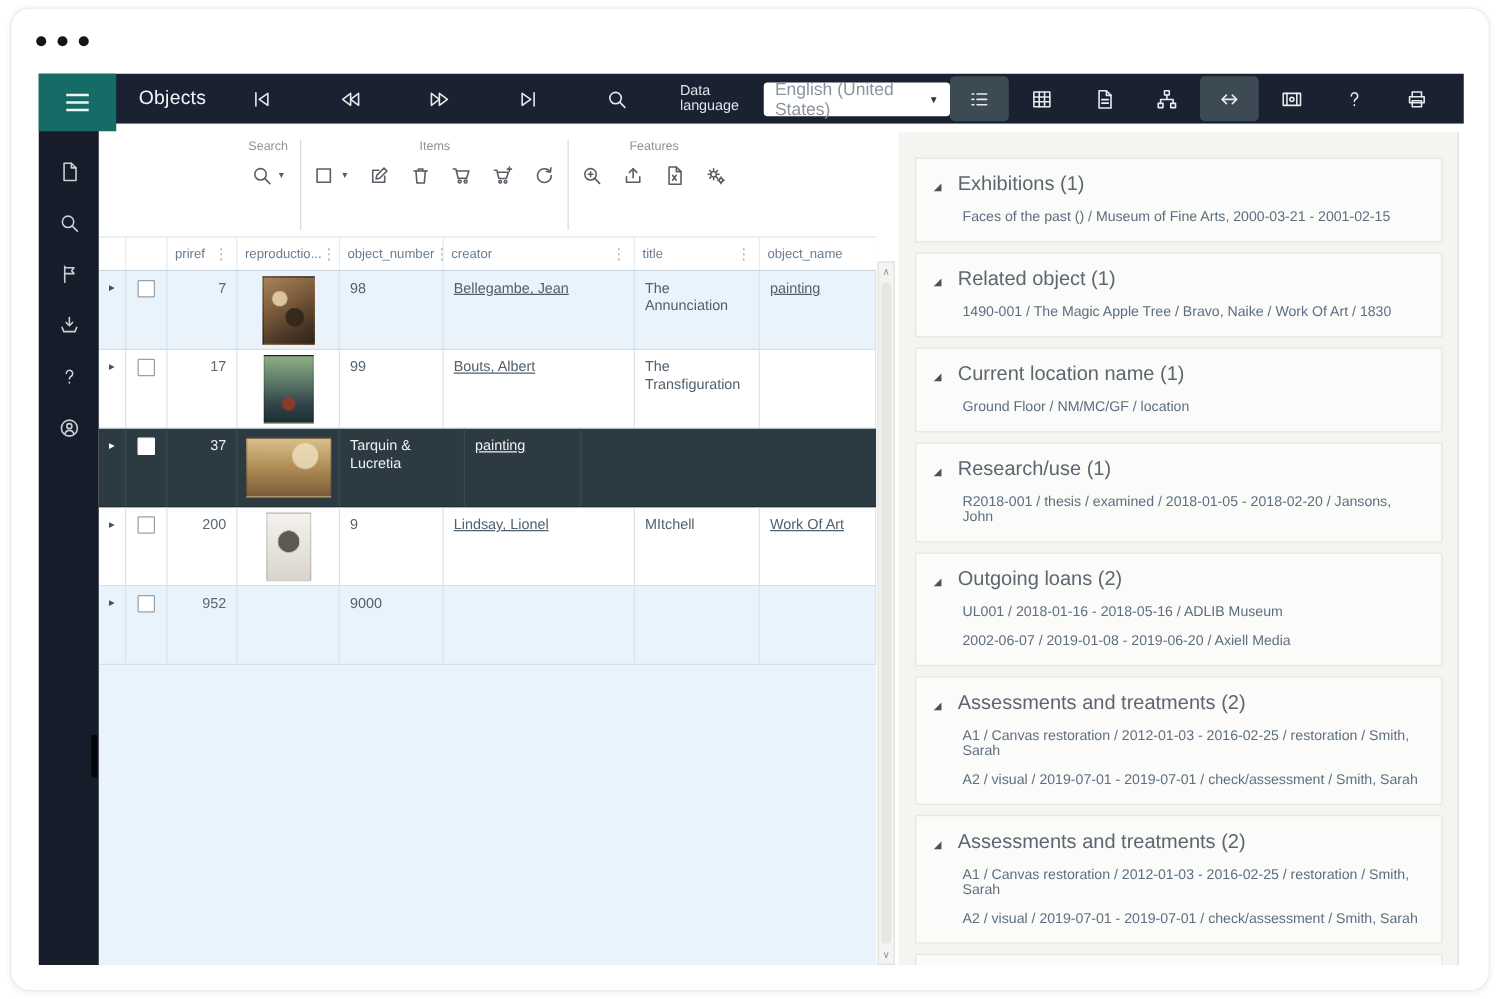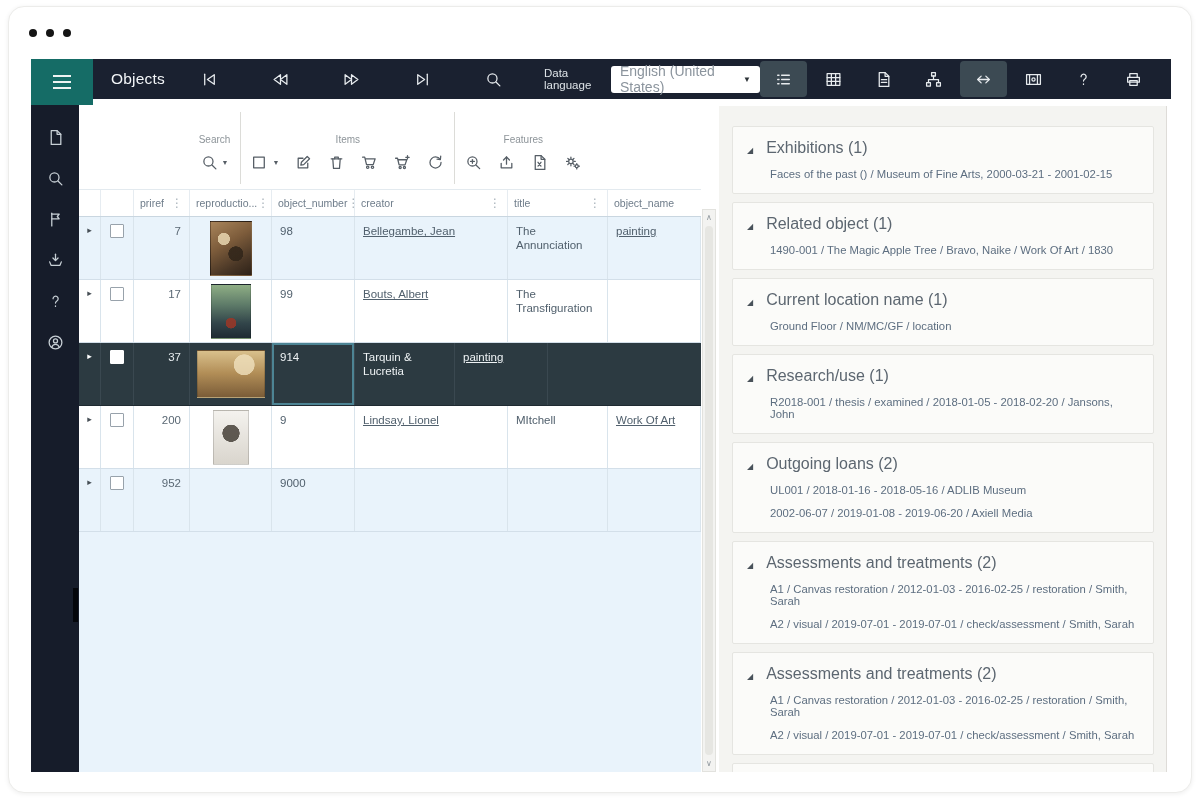--- a/index.html
+++ b/index.html
@@ -39,21 +39,21 @@
   .side-thumb { position:absolute; right:1px; top:489px; width:5px; height:34px; background:#04060b; }
 
   
   .content { position:absolute; left:48px; top:40px; right:0; bottom:0; background:#fff; }
 
   
   .toolbar { position:absolute; left:0; top:7px; width:622px; height:78px;
              display:flex; justify-content:center; gap:0; padding-top:6px; color:#4f575e; }
   .tgroup { display:flex; flex-direction:column; align-items:center; padding:0 10px; }
   .tgroup + .tgroup { border-left:1px solid #dcdcd8; }
-  .tglabel { font-size:10px; color:#8d9499; margin-bottom:9px;margin-top:22px; }
+  .tglabel { font-size:10px; color:#8d9499; margin-bottom:9px; }
   .ticons { display:flex; align-items:center; gap:16px; }
   .tbtn { background:none; border:none; color:#565e66; display:flex; align-items:center;
           gap:4px; cursor:pointer; }
   .tbtn .dd { font-size:7px; color:#565e66; }
 
   
   .grid { position:absolute; left:0; top:90px; width:622px; bottom:0; background:#e9f3fb;
           border-top:1px solid #e3eaef; overflow:hidden; }
   .ghead { display:flex; height:27px; background:#fff; border-bottom:1px solid #c9d6e0; }
   .hcell { display:flex; align-items:center; padding:0 6px; font-size:10.5px; color:#6e7c8a;
@@ -453,21 +453,20 @@
     <div class="cell w-exp c-expand">
       <span class="expand">▸</span>
     </div>
     <div class="cell w-chk c-check">
       <span class="checkbox checked"></span>
     </div>
     <div class="cell w-pri c-priref">37</div>
     <div class="cell w-rep c-repro">
                 <div class="thumb thumb-3"></div>
               </div>
-    <div class="cell w-onr c-objnum">914</div>
     <div class="cell w-tit c-title">Tarquin &amp; Lucretia</div>
     <div class="cell w-onm c-objname"><a>painting</a></div>
   </div>
 
   <div class="grow">
     <div class="cell w-exp c-expand">
       <span class="expand">▸</span>
     </div>
     <div class="cell w-chk c-check">
       <span class="checkbox"></span>

